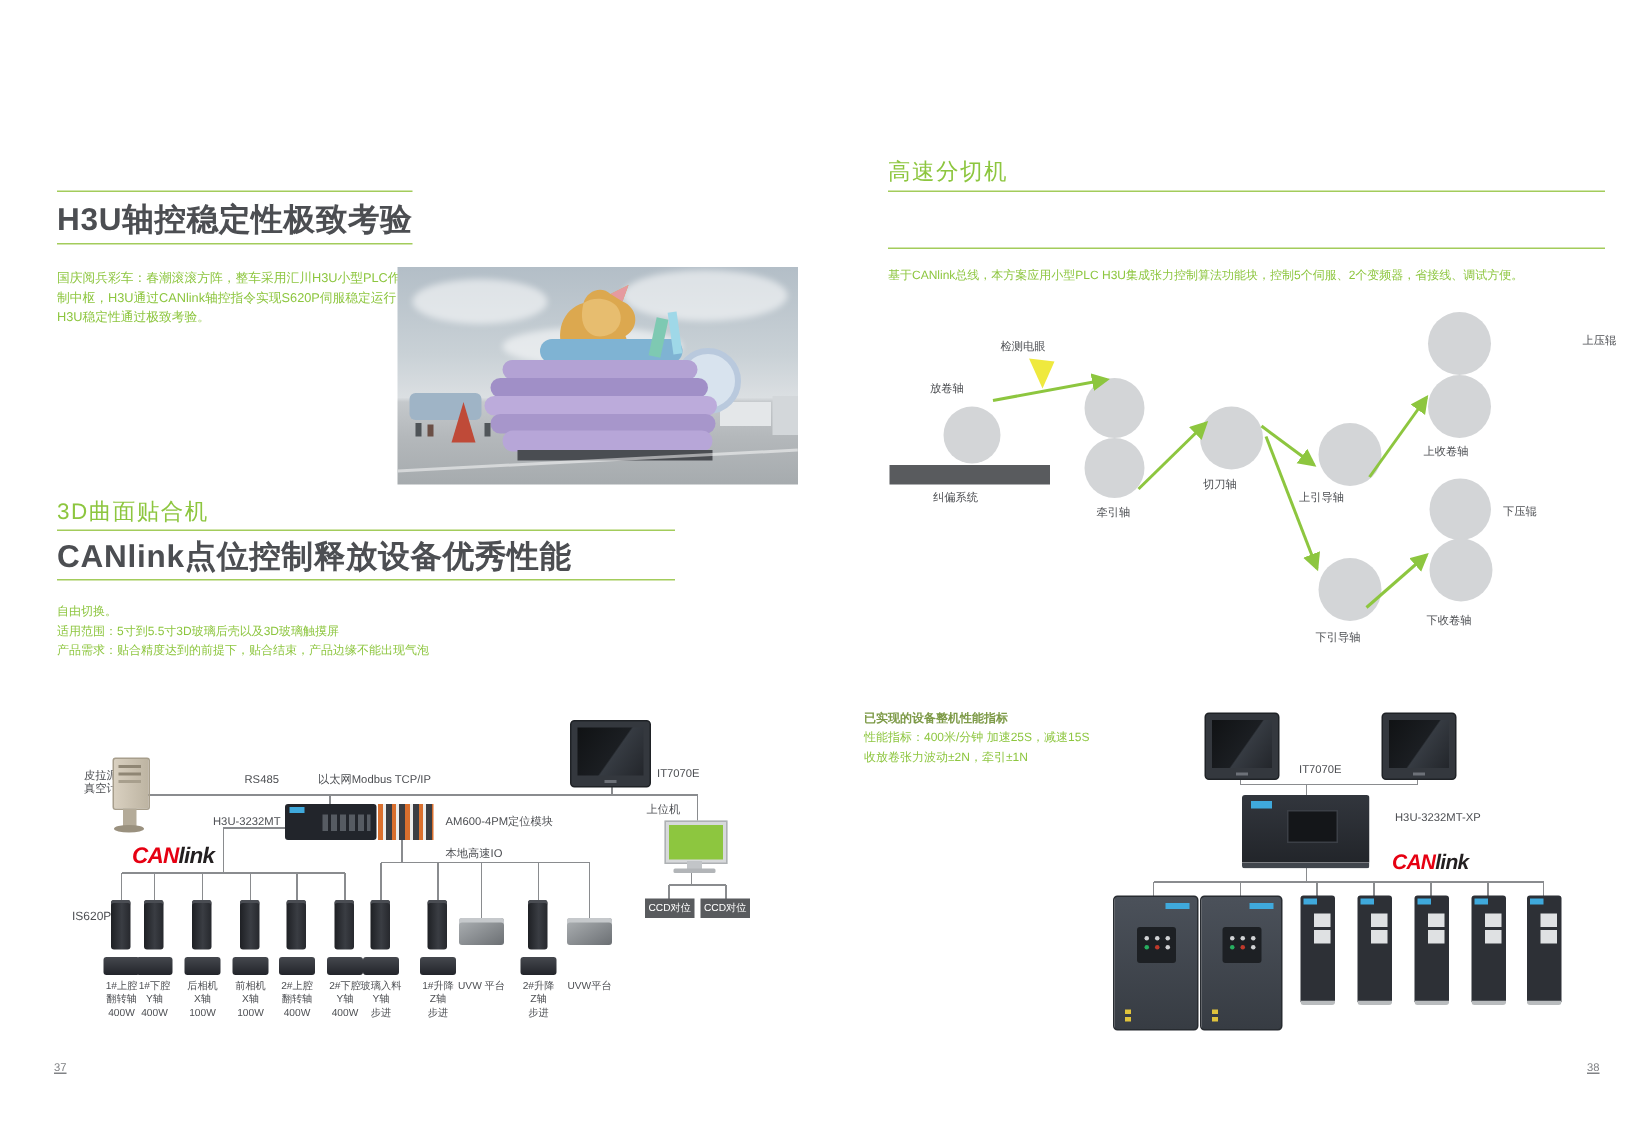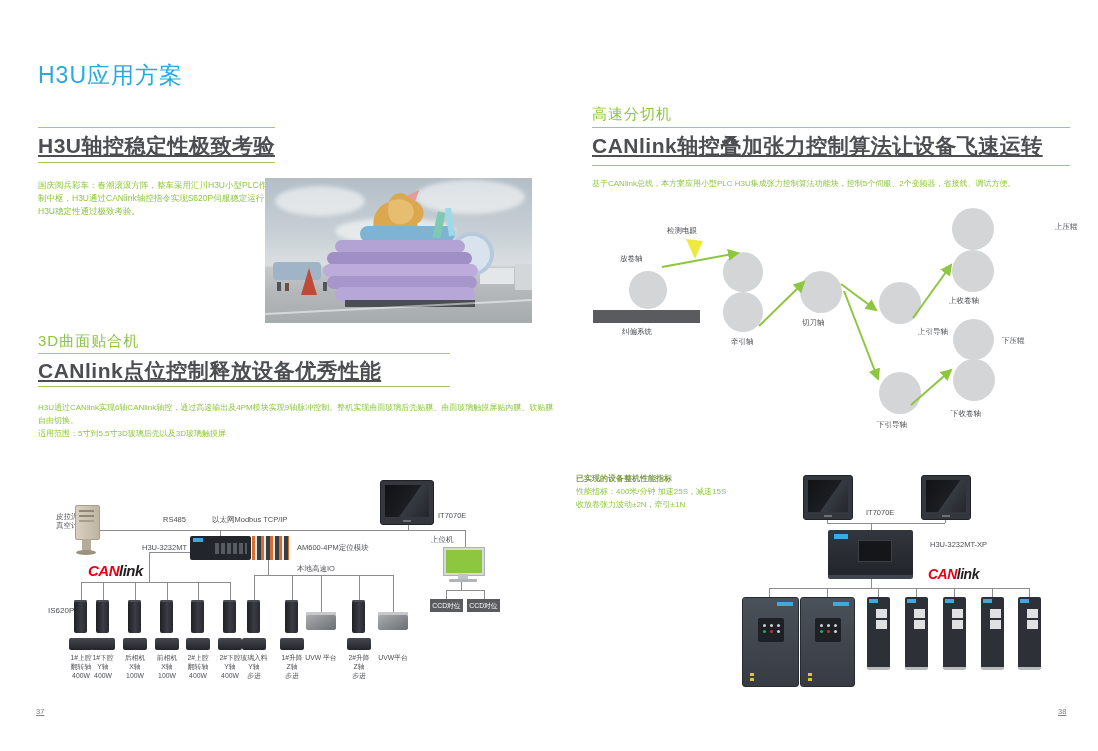--- a/index.html
+++ b/index.html
@@ -3,21 +3,21 @@
 <meta charset="utf-8">
 <style>
   html,body{margin:0;padding:0;background:#ffffff;}
   .sheet{position:relative;width:1098px;height:751px;background:#ffffff;overflow:hidden;
          font-family:"Liberation Sans",sans-serif;color:#4d4f53;}
   .abs{position:absolute;}
   .layer{position:absolute;left:0;top:0;width:1098px;height:751px;pointer-events:none;}
   .t-blue{position:absolute;font-size:23px;color:#29a9e1;letter-spacing:1px;}
   .tag{position:absolute;font-size:15px;color:#8dc63f;letter-spacing:1px;white-space:nowrap;}
   .rule{position:absolute;height:1px;background:#a3cc5b;}
-  .h1{position:absolute;font-size:21px;font-weight:bold;color:#4c4e52;letter-spacing:0.5px;white-space:nowrap;text-decoration:underline;}
+  .h1{position:absolute;font-size:21px;font-weight:bold;color:#4c4e52;letter-spacing:0.5px;white-space:nowrap;}
   .gbody{position:absolute;font-size:8.5px;line-height:13px;color:#8dc63f;}
   .gbody div{white-space:nowrap;}
   .lbl{position:absolute;font-size:7.5px;color:#4d4f53;white-space:nowrap;line-height:9px;}
   .axlbl{position:absolute;top:653px;width:44px;text-align:center;font-size:6.8px;line-height:9px;color:#4d4f53;}
   .pageno{position:absolute;font-size:7.5px;color:#808285;text-decoration:underline;}
   
   .canlogo{position:absolute;font-style:italic;font-weight:800;white-space:nowrap;letter-spacing:-0.5px;}
   .canlogo .c1{color:#e60012;} .canlogo .c2{color:#231f20;font-weight:700;}
   
   .roller{position:absolute;border-radius:50%;background:#d3d5d7;}
@@ -100,21 +100,20 @@
       <path d="M254,575 H393"></path>
     <path d="M254,575 V600 M292,575 V600 M321,575 V612 M359,575 V600 M393,575 V612"></path>
     <path d="M461,580 V590 M446,590 H484 M446,590 V599 M484,590 V599"></path>
 
     <path d="M827,518 V523 M945,518 V523 M827,523 H945 M871,523 V530"></path>
     <path d="M871,575 V588"></path>
       <path d="M769,588 H1029"></path>
     <path d="M769,588 V597 M827,588 V597 M878,588 V597 M916,588 V597 M954,588 V597 M992,588 V597 M1029,588 V597"></path>
   </svg>
 
-  <div class="t-blue" style="left:38px;top:60px">H3U应用方案</div>
 
   <div class="rule" style="left:38px;top:127px;width:237px"></div>
   <div class="h1" style="left:38px;top:132px">H3U轴控稳定性极致考验</div>
   <div class="rule" style="left:38px;top:162px;width:237px"></div>
 
   <div class="gbody" style="left:38px;top:179px">
     <div>国庆阅兵彩车：春潮滚滚方阵，整车采用汇川H3U小型PLC作为控</div>
     <div>制中枢，H3U通过CANlink轴控指令实现S620P伺服稳定运行，</div>
     <div>H3U稳定性通过极致考验。</div>
   </div>
@@ -150,23 +149,23 @@
     <div class="abs" style="left:58px;top:104px;width:4px;height:9px;background:#51565a"></div>
     <div class="abs" style="left:0px;top:128px;width:267px;height:2px;background:rgba(255,255,255,.5);transform:rotate(-3deg)"></div>
   </div>
 
   <div class="tag" style="left:38px;top:332px">3D曲面贴合机</div>
   <div class="rule" style="left:38px;top:353px;width:412px"></div>
   <div class="h1" style="left:38px;top:357px">CANlink点位控制释放设备优秀性能</div>
   <div class="rule" style="left:38px;top:386px;width:412px"></div>
 
   <div class="gbody" style="left:38px;top:401px;font-size:8px">
-    <div>H3U通过CANlink实现6轴CANlink轴控，通过高速输出及4PM模块实现9轴脉冲控制。整机实现曲面玻璃后壳贴膜、曲面玻璃触摸屏贴内膜、软贴膜</div>
     <div>自由切换。</div>
     <div>适用范围：5寸到5.5寸3D玻璃后壳以及3D玻璃触摸屏</div>
+    <div>产品需求：贴合精度达到的前提下，贴合结束，产品边缘不能出现气泡</div>
   </div>
 
   <div class="lbl" style="left:56px;top:512px">
     <div>皮拉泥</div>
     <div>真空计</div>
   </div>
   <div class="gauge"></div>
   <div class="gfoot"></div>
 
   <div class="lbl" style="left:163px;top:515px">RS485</div>
@@ -264,21 +263,20 @@
       <div>2#升降</div>
       <div>Z轴</div>
       <div>步进</div>
     </div>
   <div class="axlbl" style="left:371px">
       <div>UVW平台</div>
     </div>
 
   <div class="tag" style="left:592px;top:105px">高速分切机</div>
   <div class="rule" style="left:592px;top:127px;width:478px"></div>
-  <div class="h1" style="left:592px;top:132px">CANlink轴控叠加张力控制算法让设备飞速运转</div>
   <div class="rule" style="left:592px;top:165px;width:478px"></div>
   <div class="gbody" style="left:592px;top:177px;font-size:8px">
     <div>基于CANlink总线，本方案应用小型PLC H3U集成张力控制算法功能块，控制5个伺服、2个变频器，省接线、调试方便。</div>
   </div>
 
   <div class="roller" style="left:629px;top:271px;width:38px;height:38px"></div>
   <div class="bar" style="left:593px;top:310px;width:107px;height:13px"></div>
   <div class="roller" style="left:723px;top:252px;width:40px;height:40px"></div>
   <div class="roller" style="left:723px;top:292px;width:40px;height:40px"></div>
   <div class="roller" style="left:800px;top:271px;width:42px;height:42px"></div>
@@ -287,21 +285,21 @@
   <div class="roller" style="left:952px;top:208px;width:42px;height:42px"></div>
   <div class="roller" style="left:952px;top:250px;width:42px;height:42px"></div>
   <div class="roller" style="left:953px;top:319px;width:41px;height:41px"></div>
   <div class="roller" style="left:953px;top:359px;width:42px;height:42px"></div>
 
   <div class="lbl" style="left:667px;top:226px">检测电眼</div>
   <div class="lbl" style="left:620px;top:254px">放卷轴</div>
   <div class="lbl" style="left:622px;top:327px">纠偏系统</div>
   <div class="lbl" style="left:731px;top:337px">牵引轴</div>
   <div class="lbl" style="left:802px;top:318px">切刀轴</div>
-  <div class="lbl" style="left:918px;top:327px">上引导轴</div>
+  <div class="lbl" style="left:866px;top:327px">上引导轴</div>
   <div class="lbl" style="left:877px;top:420px">下引导轴</div>
   <div class="lbl" style="left:1055px;top:222px">上压辊</div>
   <div class="lbl" style="left:949px;top:296px">上收卷轴</div>
   <div class="lbl" style="left:1002px;top:336px">下压辊</div>
   <div class="lbl" style="left:951px;top:409px">下收卷轴</div>
 
   <div class="gbody" style="left:576px;top:472px;font-size:8px">
     <div style="font-weight:bold;color:#7d9a47">已实现的设备整机性能指标</div>
     <div>性能指标：400米/分钟 加速25S，减速15S</div>
     <div>收放卷张力波动±2N，牵引±1N</div>

